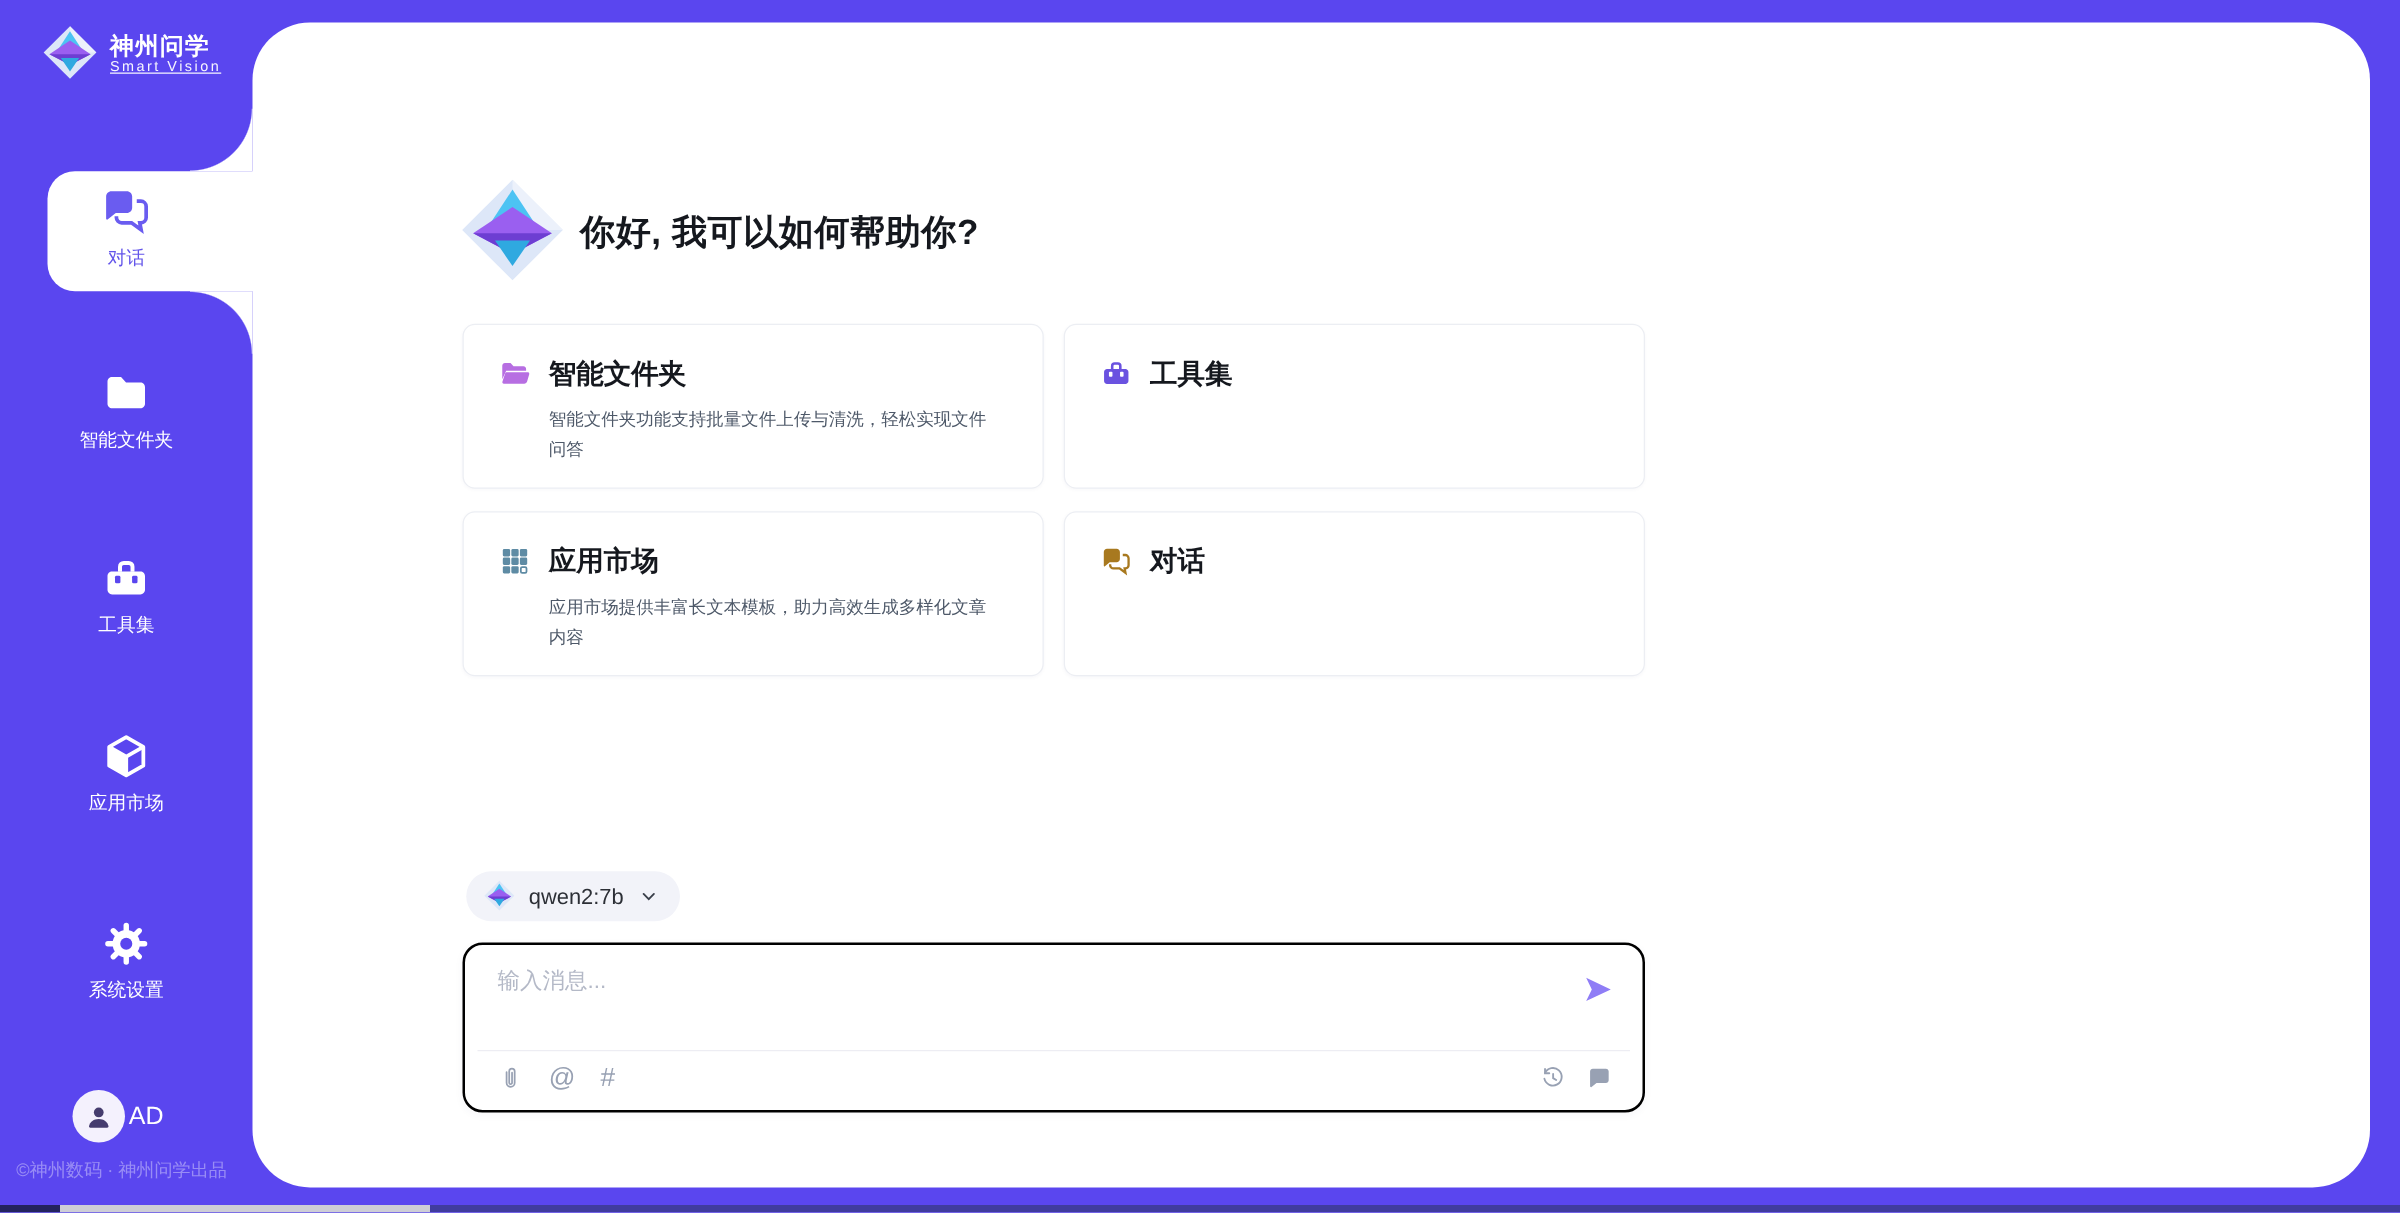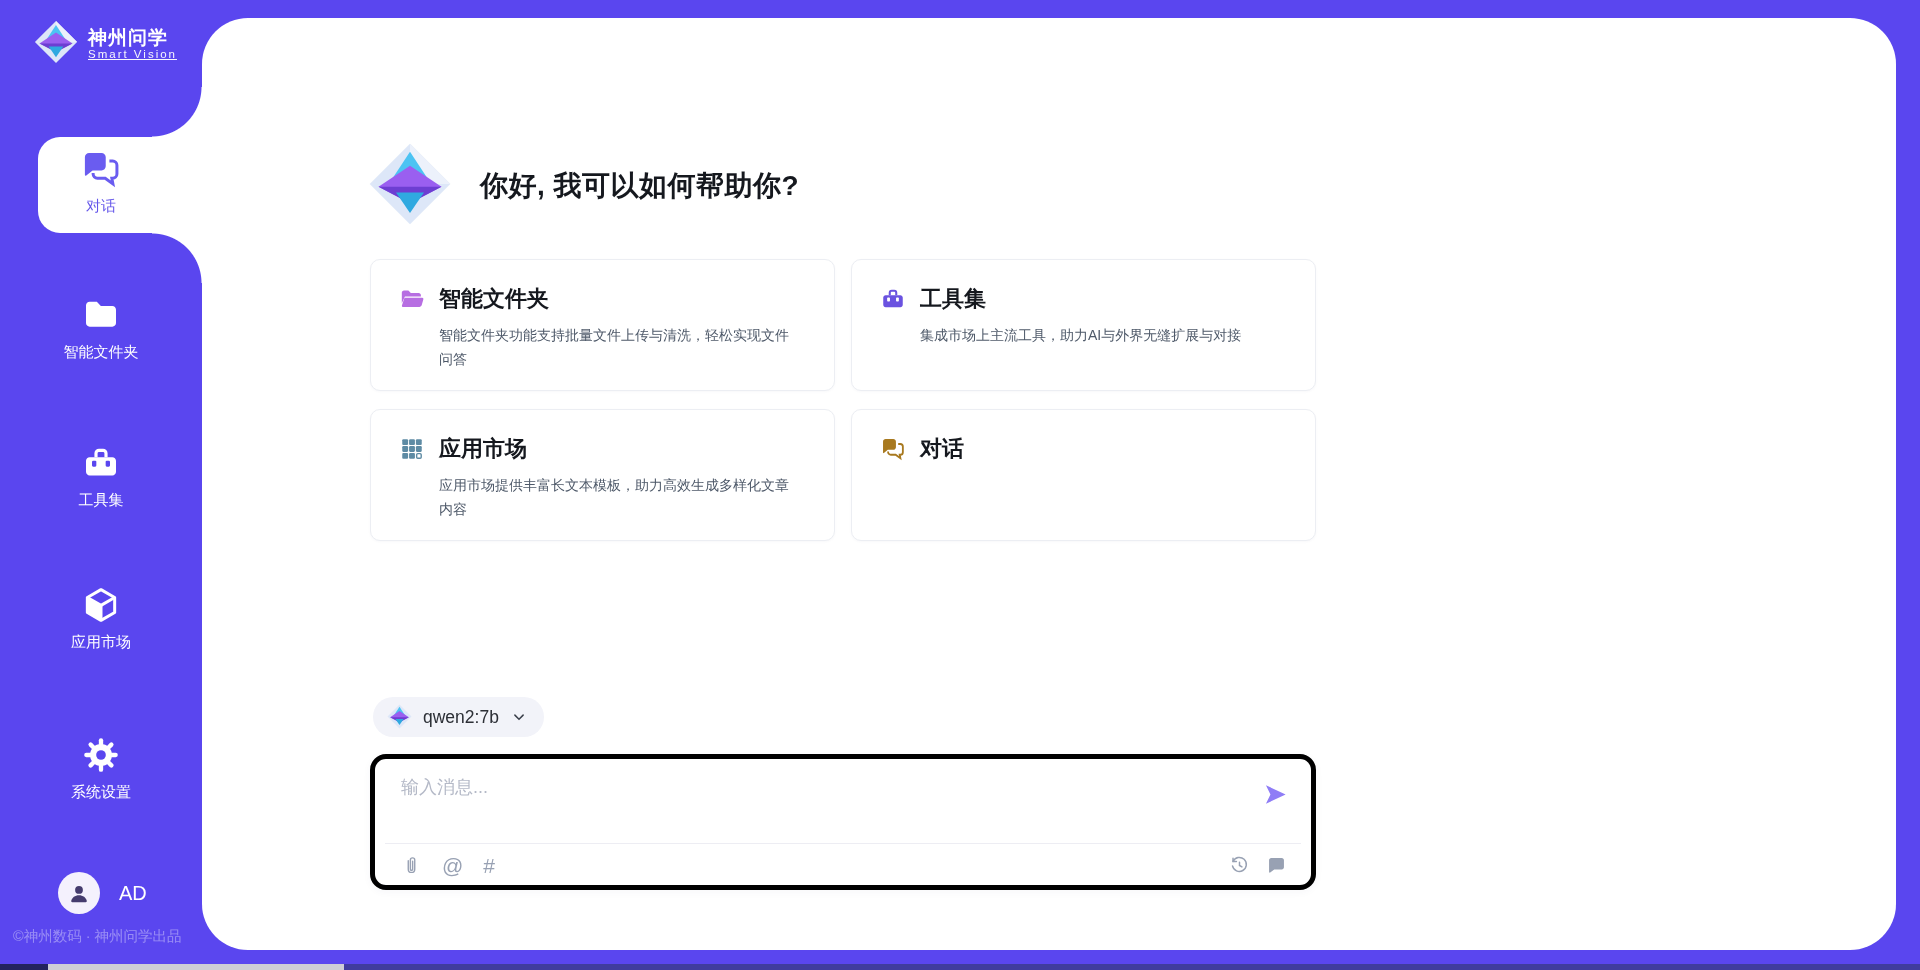--- a/index.html
+++ b/index.html
@@ -31,28 +31,28 @@
   .fillet-bottom{position:absolute;left:152px;top:233px;width:50px;height:50px;
     background:radial-gradient(circle at 0 100%,var(--purple) 49px,#fff 50px);}
 
   .nav-item{position:absolute;left:0;width:202px;display:flex;flex-direction:column;align-items:center;cursor:pointer;}
   .nav-item .nav-label{margin-top:7px;font-size:15px;color:#fff;}
   .nav-item.active .nav-label{color:var(--accent);}
   .nav-icon{width:42px;height:42px;display:flex;align-items:center;justify-content:center;}
   .nav-icon svg{width:40px;height:40px;}
   .nav-item.active .nav-icon svg{width:44px;height:44px;}
 
-  .user-row{position:absolute;left:58px;top:872px;display:flex;align-items:center;gap:19px;cursor:pointer;}
+  .user-row{position:absolute;left:58px;top:872px;display:flex;align-items:center;gap:3px;cursor:pointer;}
   .avatar{width:42px;height:42px;border-radius:50%;background:#f4f1fd;display:flex;align-items:center;justify-content:center;}
   .avatar svg{width:26px;height:26px;}
   .user-name{color:#fff;font-size:20px;font-weight:500;}
   .copyright{position:absolute;left:13px;top:927px;color:rgba(255,255,255,.38);font-size:14.5px;}
 
   
-  .greet{position:absolute;left:368px;top:140px;height:92px;display:flex;align-items:center;gap:28px;}
+  .greet{position:absolute;left:368px;top:140px;height:92px;display:flex;align-items:center;gap:12px;}
   .greet .logo{width:84px;height:88px;}
   .greet-text{font-size:28px;font-weight:700;color:var(--ink);letter-spacing:.5px;}
 
   
   .cards{position:absolute;left:370px;top:259px;width:946px;display:grid;
     grid-template-columns:465px 465px;grid-column-gap:16px;grid-row-gap:18px;}
   .card{height:132px;background:#fff;border:1px solid #eceef3;border-radius:10px;
     padding:24px 36px 0 28px;cursor:pointer;box-shadow:0 1px 3px rgba(30,30,80,.03);}
   .card-head{display:flex;align-items:center;gap:14px;}
   .card-head svg{width:26px;height:26px;flex:none;}
@@ -66,21 +66,21 @@
 
   
   .pill{position:absolute;left:373px;top:697px;height:40px;display:inline-flex;align-items:center;
     gap:11px;padding:0 16px 0 14px;background:#f2f3f9;border-radius:20px;cursor:pointer;}
   .pill .logo{width:25px;height:26px;}
   .pill-label{font-size:17.5px;color:#2c2f36;}
   .pill svg.chev{width:18px;height:18px;}
 
   
   .composer{position:absolute;left:370px;top:754px;width:946px;height:136px;background:#fff;
-    border:5px solid #000000;border-radius:16px;box-shadow:0 2px 8px rgba(40,40,90,.04);}
+    border:2px solid #000000;border-radius:16px;box-shadow:0 2px 8px rgba(40,40,90,.04);}
   .composer textarea{position:absolute;left:26px;top:16px;width:840px;height:58px;border:none;outline:none;
     resize:none;font-size:18px;color:#333;font-family:"Liberation Sans","DejaVu Sans",sans-serif;background:transparent;}
   .composer textarea::placeholder{color:#b4b9c7;}
   .send-btn{position:absolute;right:22px;top:22px;width:28px;height:28px;border:none;background:none;cursor:pointer;padding:0;}
   .send-btn svg{width:27px;height:27px;}
   .comp-divider{position:absolute;left:10px;right:10px;top:84px;border-top:1px solid #ededf3;}
   .comp-tools{position:absolute;left:26px;top:96px;display:flex;align-items:center;gap:20px;color:var(--gray-icon);}
   .comp-tools-right{position:absolute;right:24px;top:96px;display:flex;align-items:center;gap:16px;}
   .tool-btn{border:none;background:none;cursor:pointer;padding:0;display:flex;align-items:center;color:var(--gray-icon);}
   .tool-btn svg{width:21px;height:21px;}
@@ -227,21 +227,20 @@
     <div class="card">
       <div class="card-head">
         <svg class="ic-toolbox" viewBox="0 0 24 24">
           <path d="M9 8.6V6.2c0-1 .8-1.8 1.8-1.8h2.4c1 0 1.8.8 1.8 1.8v2.4" fill="none" stroke="currentColor" stroke-width="1.9"></path>
           <path d="M3 10.7C3 9.5 4 8.5 5.2 8.5h13.6c1.2 0 2.2 1 2.2 2.2v6.6c0 1.2-1 2.2-2.2 2.2H5.2C4 19.5 3 18.5 3 17.3v-6.6z" fill="currentColor"></path>
           <rect x="6.6" y="10.6" width="2.6" height="3.6" rx="0.7" fill="var(--hole,#fff)"></rect>
           <rect x="14.8" y="10.6" width="2.6" height="3.6" rx="0.7" fill="var(--hole,#fff)"></rect>
         </svg>
         <span class="card-title">工具集</span>
       </div>
-      <div class="card-desc">集成市场上主流工具，助力AI与外界无缝扩展与对接</div>
     </div>
 
     <div class="card">
       <div class="card-head">
         <svg class="ic-apps" viewBox="0 0 24 24" fill="currentColor">
           <rect x="3" y="3" width="5.4" height="5.4" rx="1"></rect>
           <rect x="9.3" y="3" width="5.4" height="5.4" rx="1"></rect>
           <rect x="15.6" y="3" width="5.4" height="5.4" rx="1"></rect>
           <rect x="3" y="9.3" width="5.4" height="5.4" rx="1"></rect>
           <rect x="9.3" y="9.3" width="5.4" height="5.4" rx="1"></rect>

